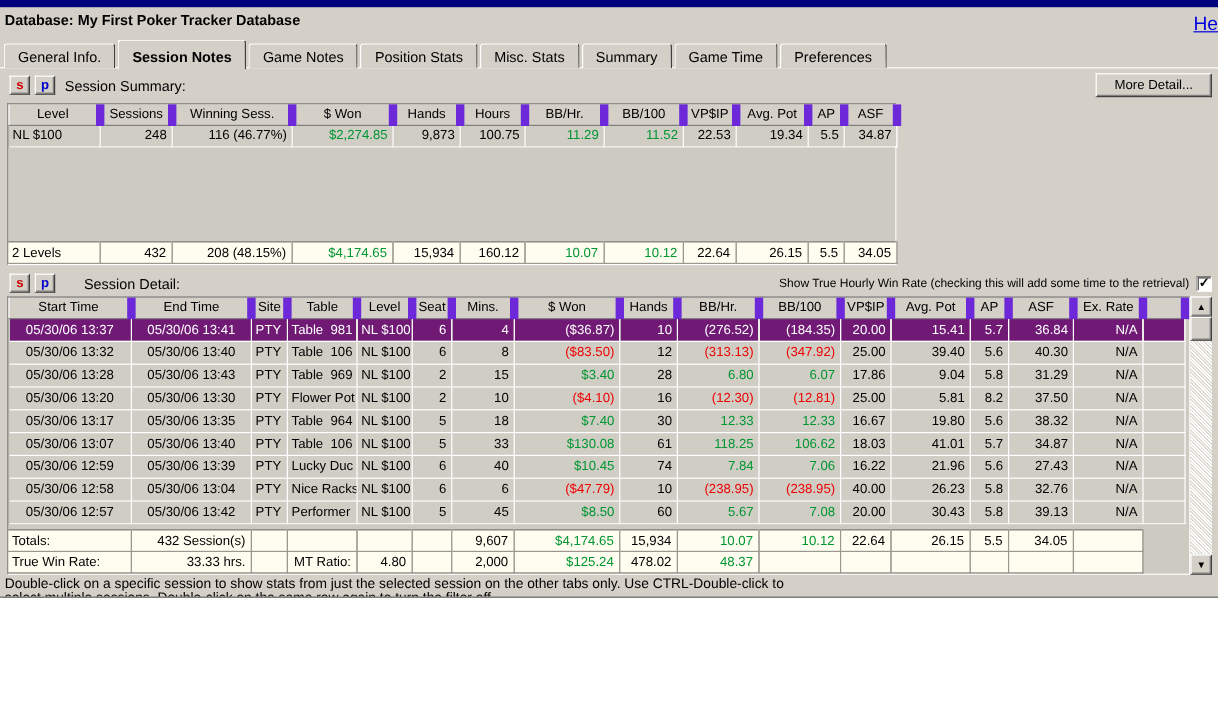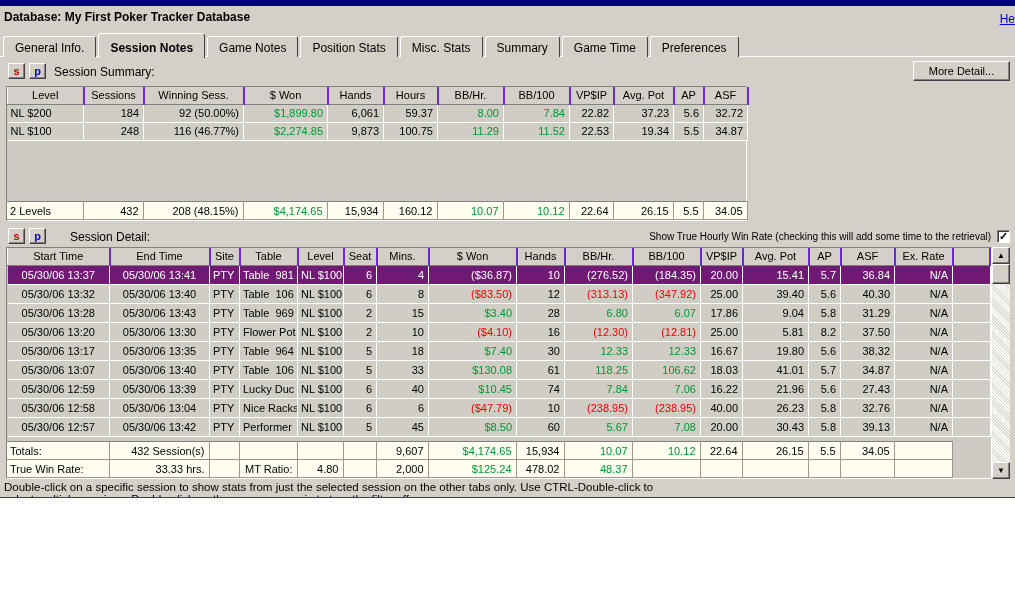--- a/index.html
+++ b/index.html
@@ -1,40 +1,40 @@
 <!DOCTYPE html>
 <html><head>
 <meta charset="utf-8">
 <style>
   * { margin:0; padding:0; box-sizing:border-box; }
   html,body { width:1015px; height:600px; background:#fff; font-family:"Liberation Sans",sans-serif; }
   .screen { position:relative; width:1015px; height:600px; background:#fff; overflow:hidden; }
   .window { position:absolute; left:0; top:0; width:1015px; height:498px; background:#D4D0C8; overflow:hidden; border-bottom:1px solid #404040; }
   .topstrip { position:absolute; left:0; top:0; width:100%; height:6px; background:#00007E; }
   .app-title { position:absolute; left:4px; top:10px; font-size:12px; font-weight:bold; color:#000; }
-  .help-link { position:absolute; right:0px; top:12px; font-size:12px; color:#0000E0; text-decoration:underline; cursor:pointer; }
+  .help-link { position:absolute; right:0px; top:12px; font-size:16px; color:#0000E0; text-decoration:underline; cursor:pointer; }
   
   .tabs { position:absolute; left:3px; top:33px; height:24px; display:flex; align-items:flex-end; z-index:2; }
   .tab { height:21px; padding:2px 11px 0 11px; font-size:12px; color:#000; background:#D4D0C8;
          border:1px solid #404040; border-bottom:none; border-top-color:#fff; border-left-color:#fff;
          border-radius:3px 3px 0 0; margin-right:2px; white-space:nowrap; cursor:pointer; font-family:inherit; }
   .tab.active { height:25px; font-weight:bold; padding-top:4px; position:relative; top:1px; z-index:3; }
   .panel { position:absolute; left:0; top:56px; width:1015px; height:442px; border-top:1px solid #fff; background:#D4D0C8; }
   
   .mini-btn { position:absolute; width:17px; height:16px; font-size:11px; font-weight:bold; line-height:13px; text-align:center;
               background:#D4D0C8; border:1px solid; border-color:#fff #404040 #404040 #fff; box-shadow:inset -1px -1px 0 #808080; cursor:pointer; font-family:inherit; }
   .s-btn { color:#CC0000; }
   .p-btn { color:#0000CC; }
   .sec-label { position:absolute; font-size:12px; color:#000; }
   .btn { position:absolute; font-size:11px; background:#D4D0C8; border:1px solid; border-color:#fff #404040 #404040 #fff;
          box-shadow:inset -1px -1px 0 #808080; padding:2px 10px; cursor:pointer; font-family:inherit; }
   
   table { border-collapse:collapse; table-layout:fixed; font-size:11px; }
   th { font-weight:normal; font-size:11px; background:#D4D0C8; text-align:center; height:17px;
-       border-right:2px solid #6d28d9; border-left:1px solid #fff; border-bottom:1px solid #808080; white-space:pre; overflow:hidden; }
+       border-right:7px solid #6d28d9; border-left:1px solid #fff; border-bottom:1px solid #808080; white-space:pre; overflow:hidden; }
   td { height:18px; white-space:pre; overflow:hidden; background:#D0CDC5; border-right:1px solid #fff; border-bottom:1px solid #fff; color:#000; }
   .dtable td { height:19px; }
   .al { text-align:left; padding-left:3px; }
   .ar { text-align:right; padding-right:4px; }
   .ac { text-align:center; }
   .pos { color:#009632; }
   .neg { color:#EE0000; }
   tr.sel td { background:#701a75; color:#fff; }
   tr.sel td.pos, tr.sel td.neg { color:#fff;margin-left:20px; }
   .sumbox { position:absolute; left:6px; top:86px; width:741px; height:135px; background:#CDCAC2;
@@ -114,34 +114,20 @@
               <th>Hours</th>
               <th>BB/Hr.</th>
               <th>BB/100</th>
               <th>VP$IP</th>
               <th>Avg. Pot</th>
               <th>AP</th>
               <th>ASF</th>
             </tr>
           </thead>
         <tbody id="sum-body">
-            <tr>
-              <td class="al">NL $200</td>
-              <td class="ar">184</td>
-              <td class="ar">92 (50.00%)</td>
-              <td class="ar pos">$1,899.80</td>
-              <td class="ar">6,061</td>
-              <td class="ar">59.37</td>
-              <td class="ar pos">8.00</td>
-              <td class="ar pos">7.84</td>
-              <td class="ar">22.82</td>
-              <td class="ar">37.23</td>
-              <td class="ar">5.6</td>
-              <td class="ar">32.72</td>
-            </tr>
             <tr>
               <td class="al">NL $100</td>
               <td class="ar">248</td>
               <td class="ar">116 (46.77%)</td>
               <td class="ar pos">$2,274.85</td>
               <td class="ar">9,873</td>
               <td class="ar">100.75</td>
               <td class="ar pos">11.29</td>
               <td class="ar pos">11.52</td>
               <td class="ar">22.53</td>

